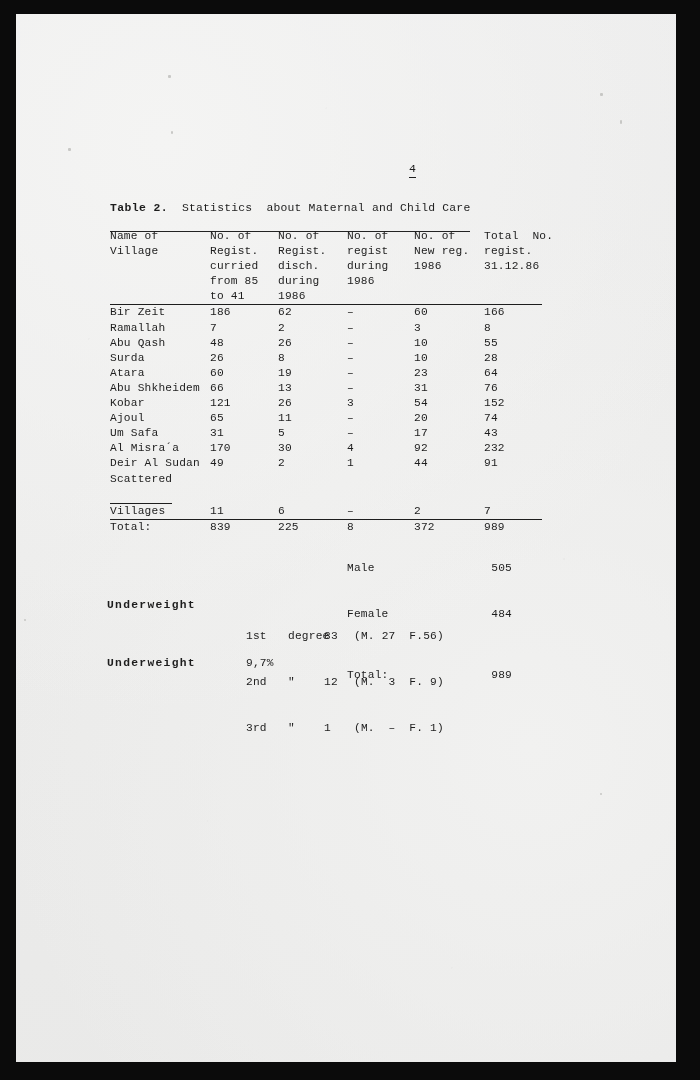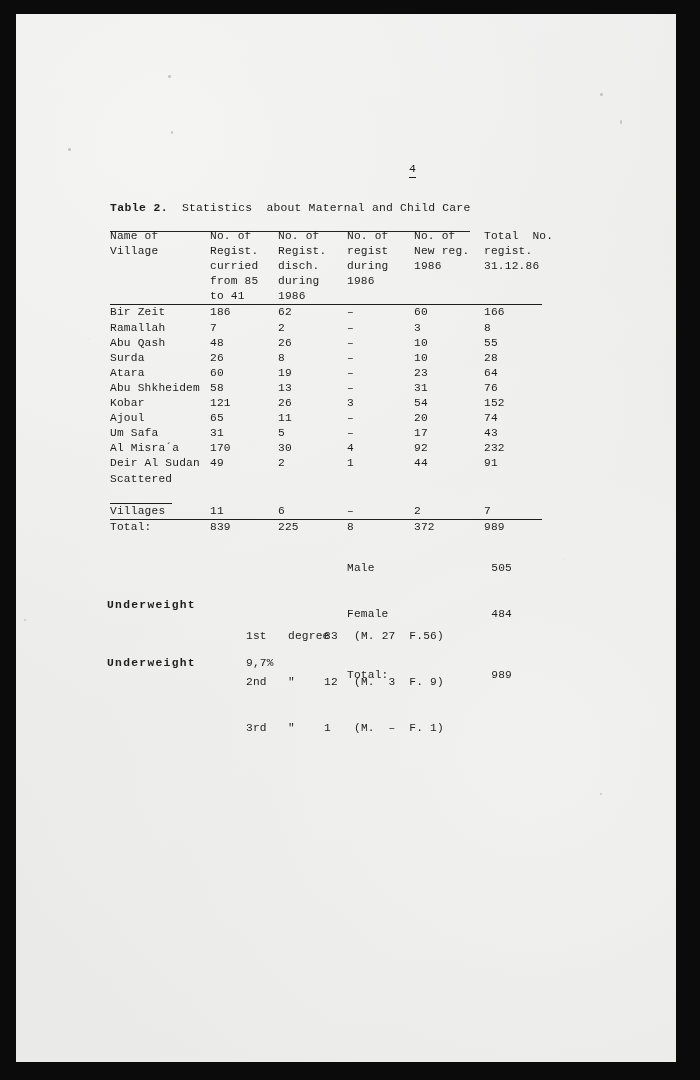--- a/index.html
+++ b/index.html
@@ -274,21 +274,21 @@
         <tr>
           <td>Atara</td>
           <td>60</td>
           <td>19</td>
           <td>–</td>
           <td>23</td>
           <td>64</td>
         </tr>
         <tr>
           <td>Abu Shkheidem</td>
-          <td>58</td>
+          <td>66</td>
           <td>13</td>
           <td>–</td>
           <td>31</td>
           <td>76</td>
         </tr>
         <tr>
           <td>Kobar</td>
           <td>121</td>
           <td>26</td>
           <td>3</td>

